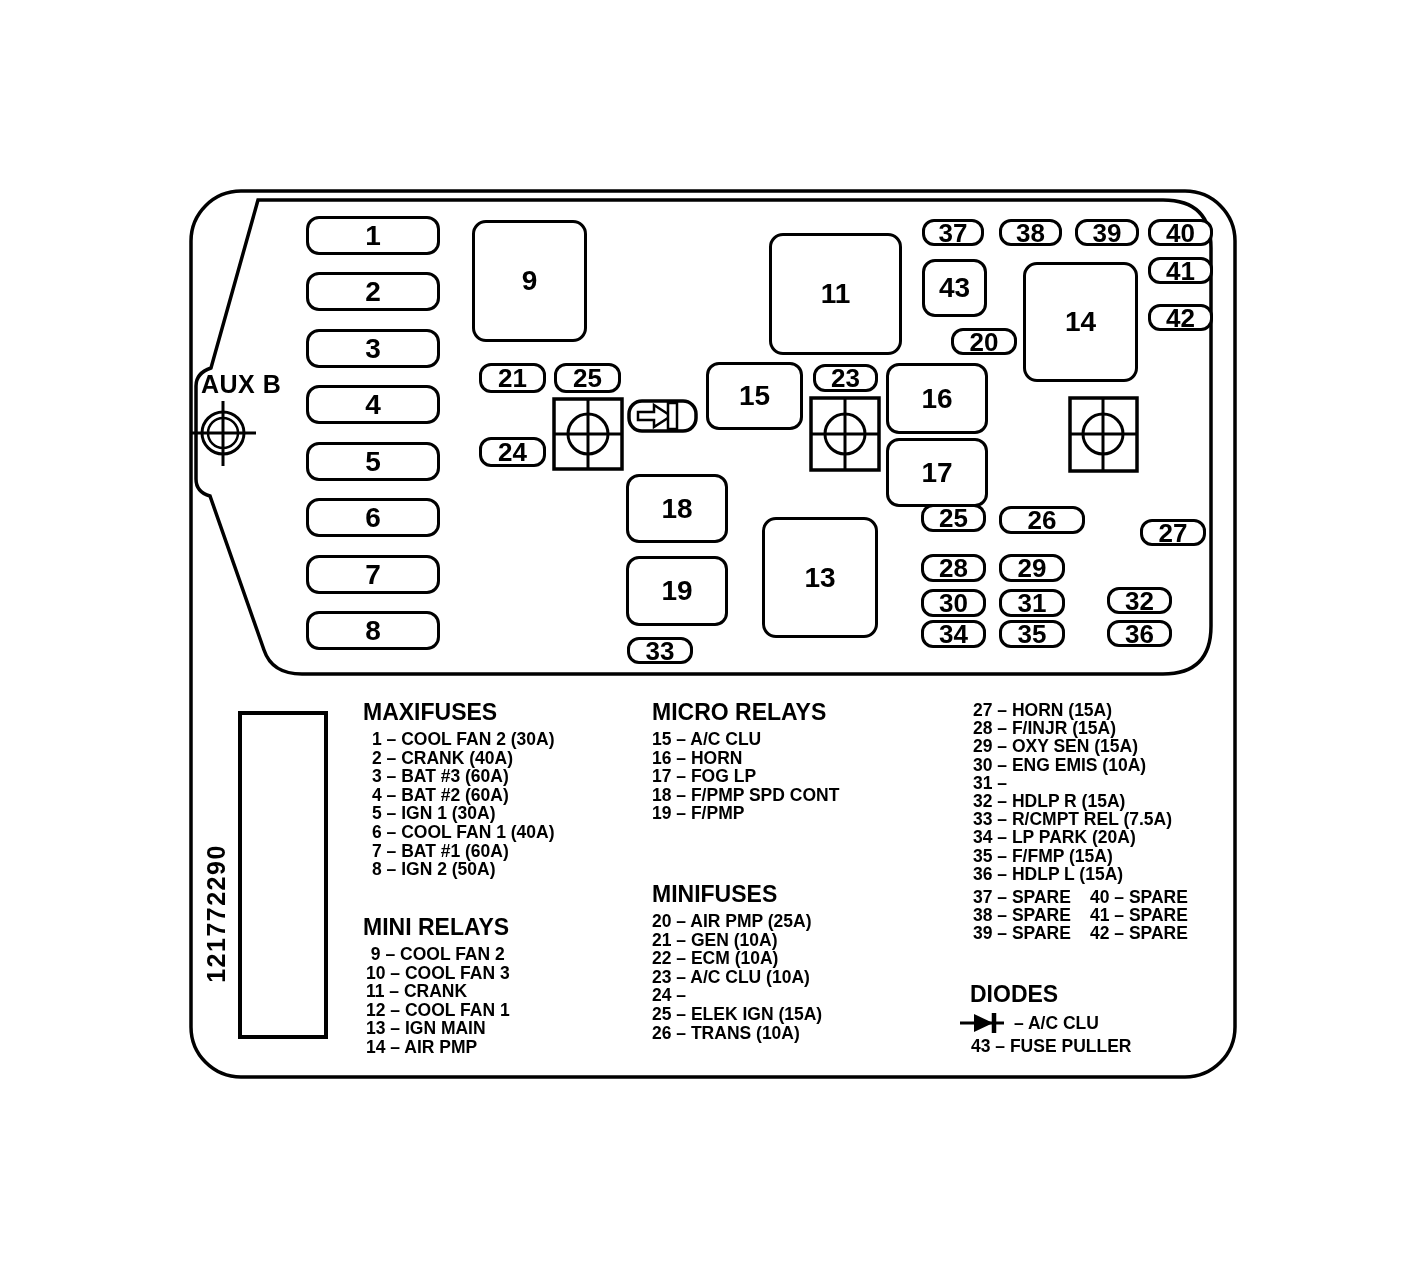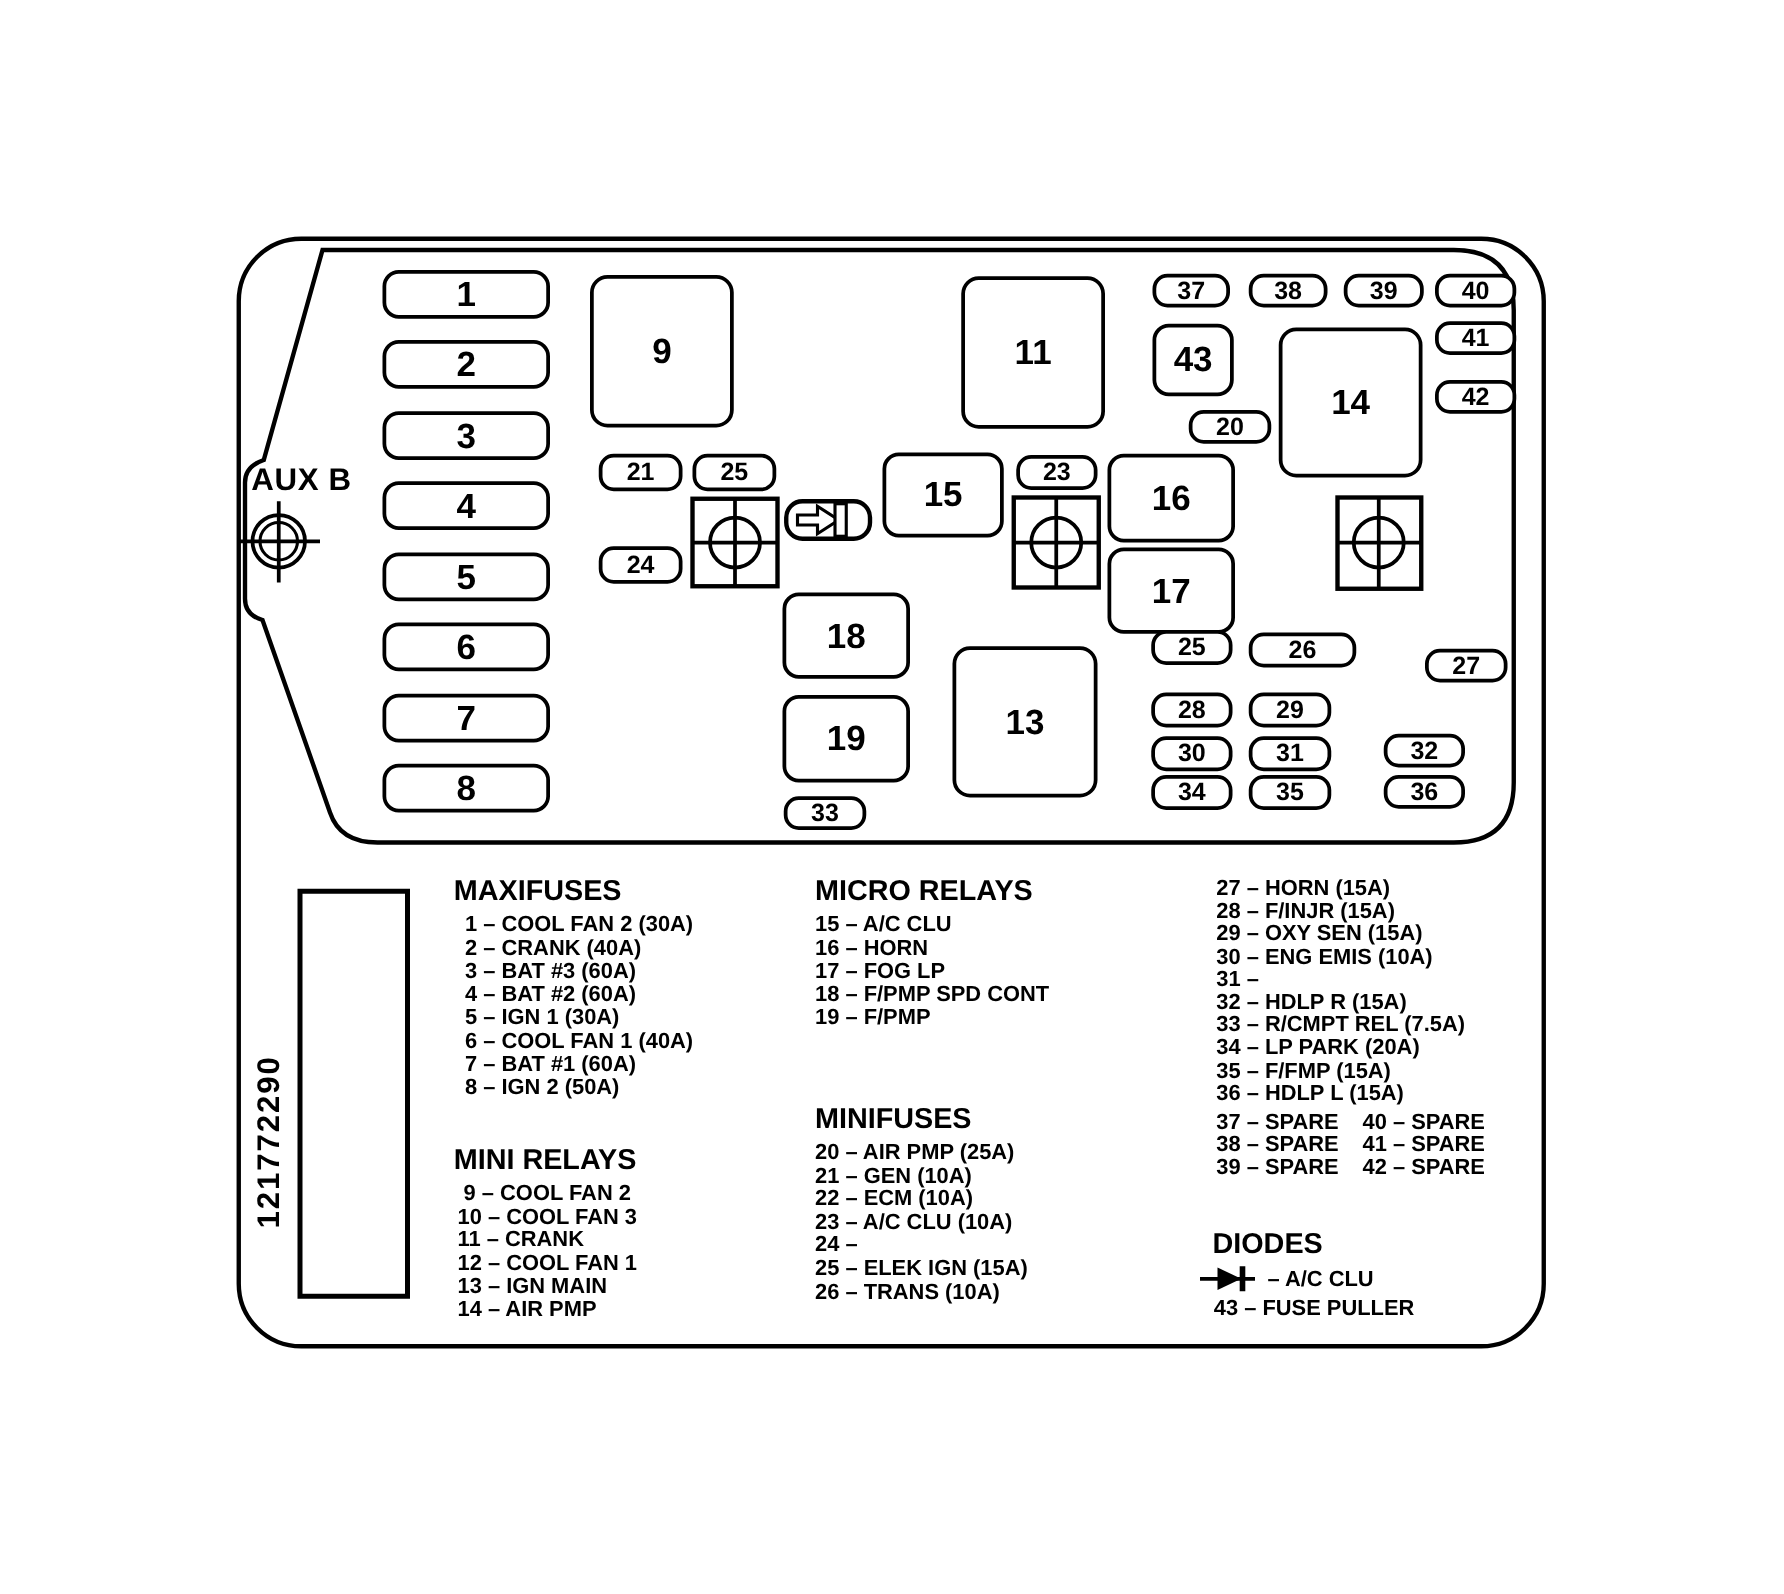--- a/index.html
+++ b/index.html
@@ -6,21 +6,21 @@
   .stage{
     position:relative;width:1427px;height:1275px;background:#fff;overflow:hidden;
     font-family:"Liberation Sans", sans-serif;color:#000;
   }
   svg.art{position:absolute;left:0;top:0;}
   .box{
     position:absolute;box-sizing:border-box;border:3.5px solid #000;background:#fff;
     display:flex;align-items:center;justify-content:center;
     font-weight:bold;font-size:28px;border-radius:13px;line-height:1;
   }
-  .sm{font-size:20px;border-radius:12px;}
+  .sm{font-size:26px;border-radius:12px;}
   .big{border-radius:14px;}
   .lg-block{position:absolute;}
   .lg-title{font-size:23px;font-weight:bold;line-height:26px;margin-bottom:5px;white-space:pre;}
   .li{font-size:17.5px;font-weight:bold;line-height:18.6px;white-space:pre;}
   .cont .li{line-height:18.2px;}
   .row{display:flex;}
   .sp-l{width:117px;display:inline-block;}
   .diode-line{display:flex;align-items:center;height:22px;margin:2px 0 2px 0;}
   .diode-line span{margin-left:4px;}
   .fp{margin-left:11px;margin-top:3px;}
@@ -84,21 +84,21 @@
   <div class="box" style="left:306px;top:216px;width:134px;height:39px">1</div>
   <div class="box" style="left:306px;top:272px;width:134px;height:39px">2</div>
   <div class="box" style="left:306px;top:329px;width:134px;height:39px">3</div>
   <div class="box" style="left:306px;top:385px;width:134px;height:39px">4</div>
   <div class="box" style="left:306px;top:442px;width:134px;height:39px">5</div>
   <div class="box" style="left:306px;top:498px;width:134px;height:39px">6</div>
   <div class="box" style="left:306px;top:555px;width:134px;height:39px">7</div>
   <div class="box" style="left:306px;top:611px;width:134px;height:39px">8</div>
 
   <div class="box big" style="left:472px;top:220px;width:115px;height:122px">9</div>
-  <div class="box big" style="left:769px;top:221px;width:115px;height:122px">11</div>
+  <div class="box big" style="left:769px;top:233px;width:133px;height:122px">11</div>
   <div class="box big" style="left:762px;top:517px;width:116px;height:121px">13</div>
   <div class="box big" style="left:1023px;top:262px;width:115px;height:120px">14</div>
 
   <div class="box" style="left:706px;top:362px;width:97px;height:68px">15</div>
   <div class="box" style="left:886px;top:363px;width:102px;height:71px">16</div>
   <div class="box" style="left:886px;top:438px;width:102px;height:69px">17</div>
   <div class="box" style="left:626px;top:474px;width:102px;height:69px">18</div>
   <div class="box" style="left:626px;top:556px;width:102px;height:70px">19</div>
 
   <div class="box sm" style="left:951px;top:328px;width:66px;height:27px">20</div>

